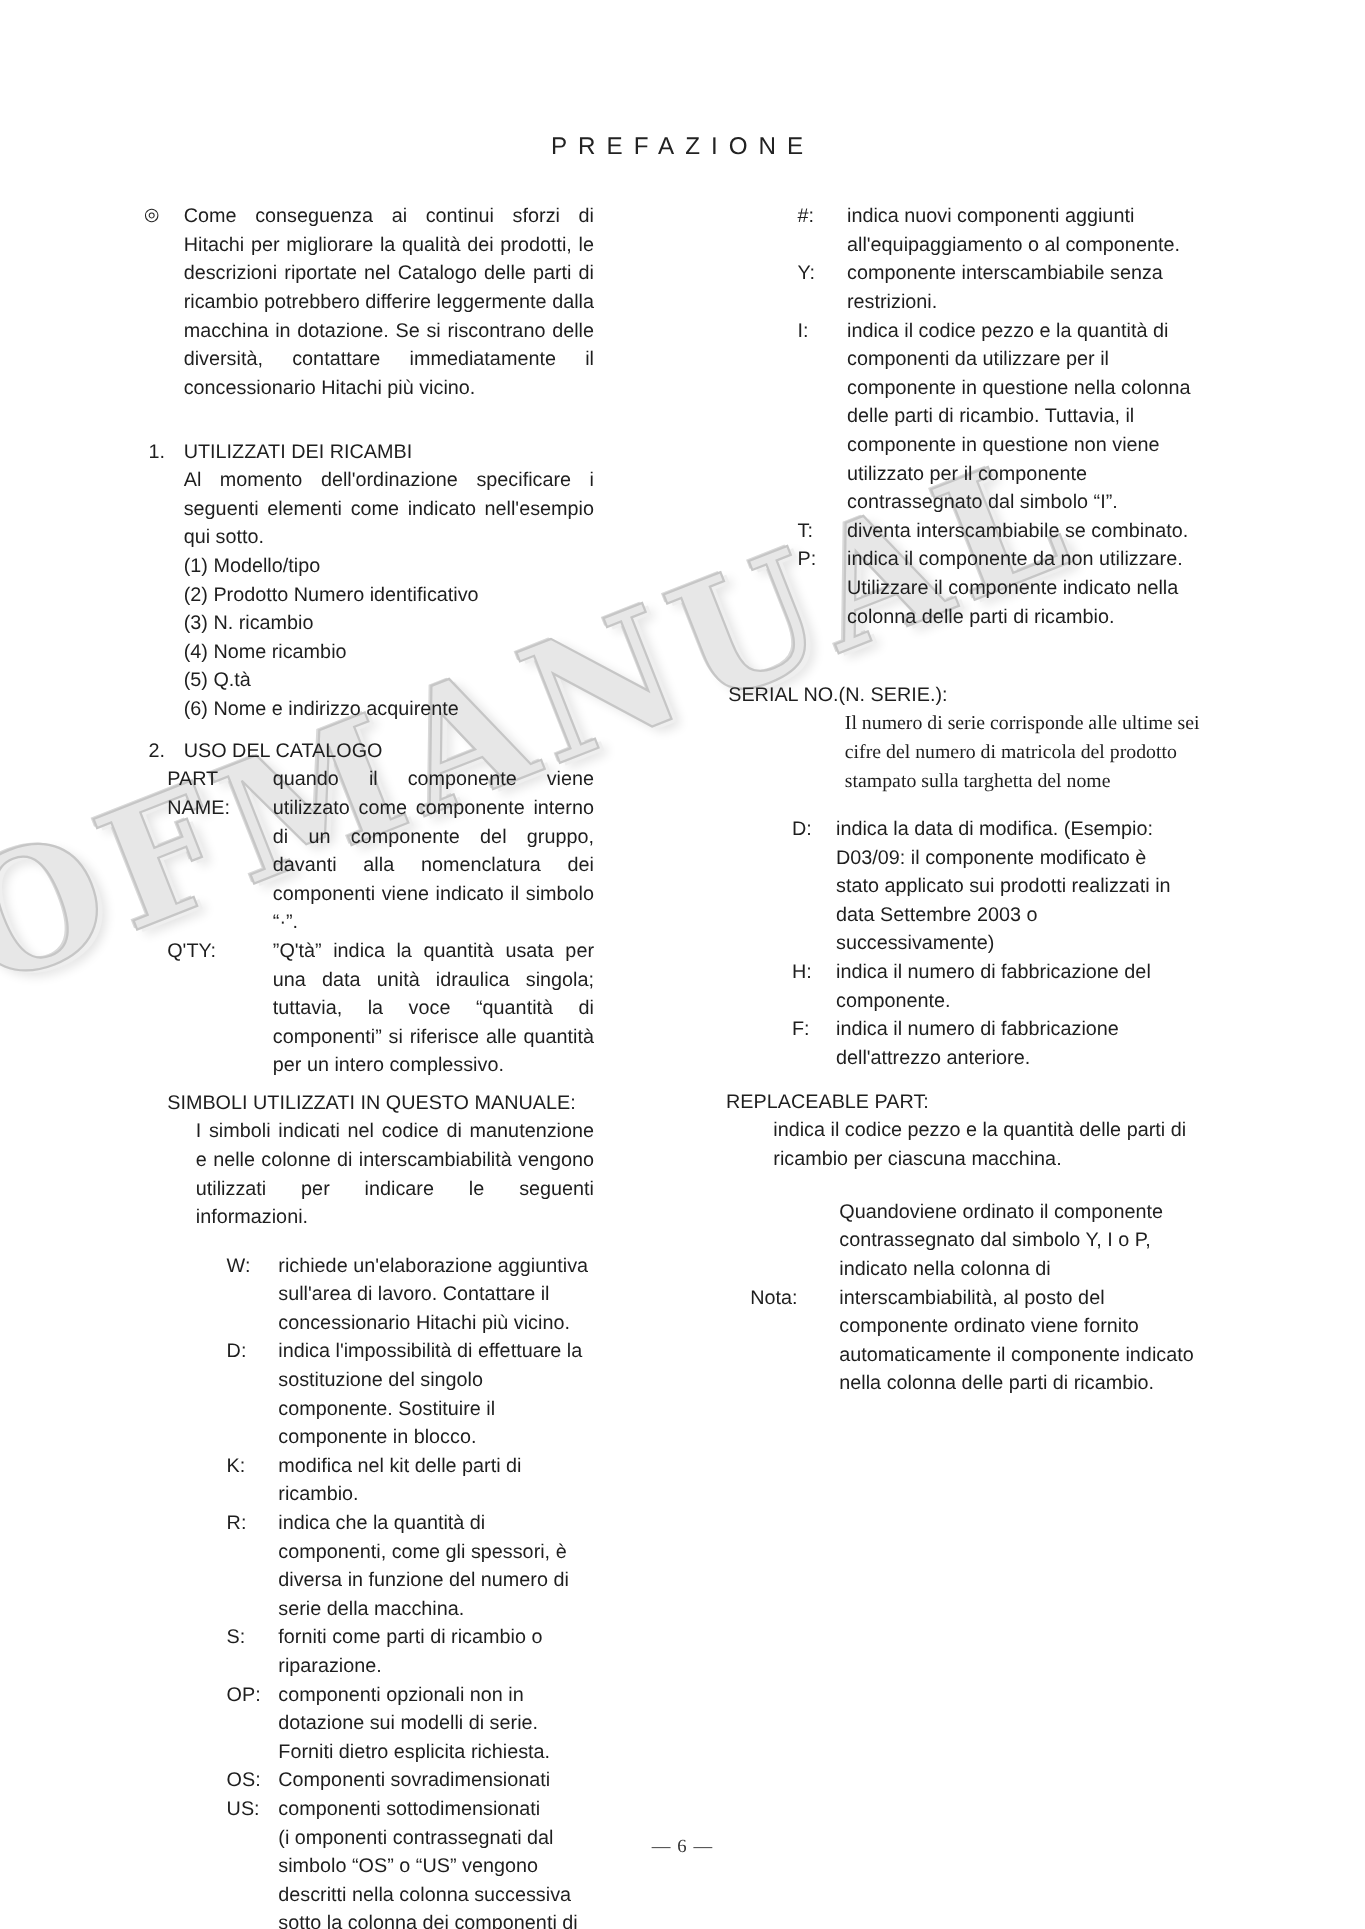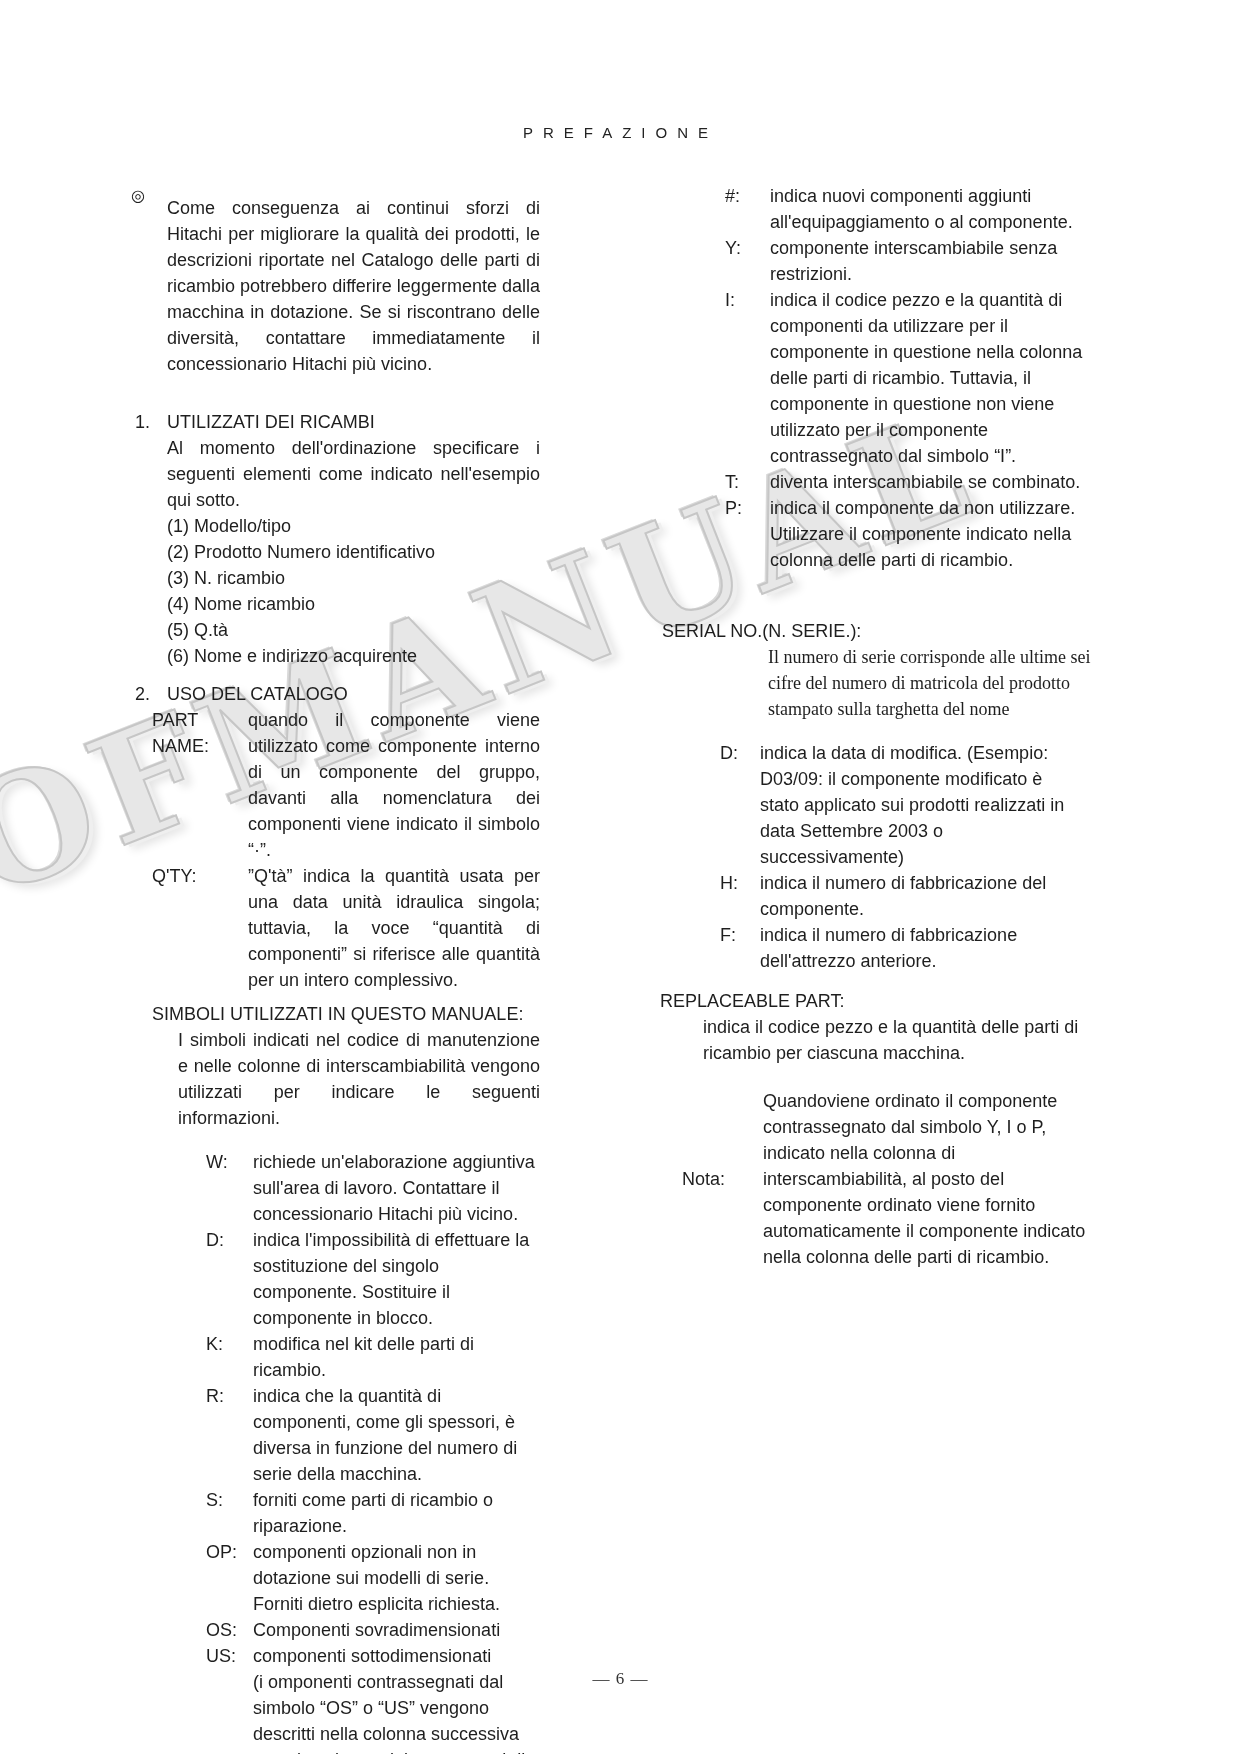--- a/index.html
+++ b/index.html
@@ -4,21 +4,21 @@
 <style>
   html,body { margin:0; padding:0; background:#9a9a9a; }
   .page {
     position:relative; width:1241px; height:1754px; margin:0 auto;
     background:#ffffff; overflow:hidden;
     font-family:"Liberation Sans", sans-serif;
     font-size:18px; line-height:26px; color:#1e1e1e;
   }
   .page-title {
     position:absolute; top:120px; left:0; width:100%;
-    text-align:center; font-size:15px; letter-spacing:10px; color:#222;
+    text-align:center; font-size:22px; letter-spacing:10px; color:#222;
   }
   
   .watermark {
     position:absolute; left:-35px; top:838px; z-index:1;
     transform:rotate(-21.5deg); transform-origin:0 0;
     font-family:"DejaVu Serif", serif; font-weight:bold;
     font-size:148px; letter-spacing:10px; white-space:nowrap;
     color:#e7e7e7;
     -webkit-text-stroke:2px #c6c6c6;
     text-shadow:4px 4px 0 #efefef, -2px -2px 0 #d9d9d9, 6px 8px 10px #e2e2e2;
@@ -26,21 +26,21 @@
   }
   .col { position:absolute; z-index:2; }
   .col-left  { left:115px; top:183px; width:425px; }
   .col-right { left:598px; top:183px; width:502px; }
 
   .row { display:flex; }
   .justify { text-align:justify; }
 
   
   .intro-bullet { flex:0 0 52px; padding-left:16px; box-sizing:border-box; font-size:16px; }
-  .intro-text { flex:1;margin-top:12px; }
+  .intro-text { flex:1; }
 
   .sec { margin-top:32px; }
   .sec2 { margin-top:12px; }
   .sec-num { flex:0 0 52px; padding-left:20px; box-sizing:border-box; }
   .sec-body { flex:1; }
 
   .defs { }
   .def-term { flex:0 0 133px; padding-left:37px; box-sizing:border-box; }
   .def-body { flex:1; }
 

